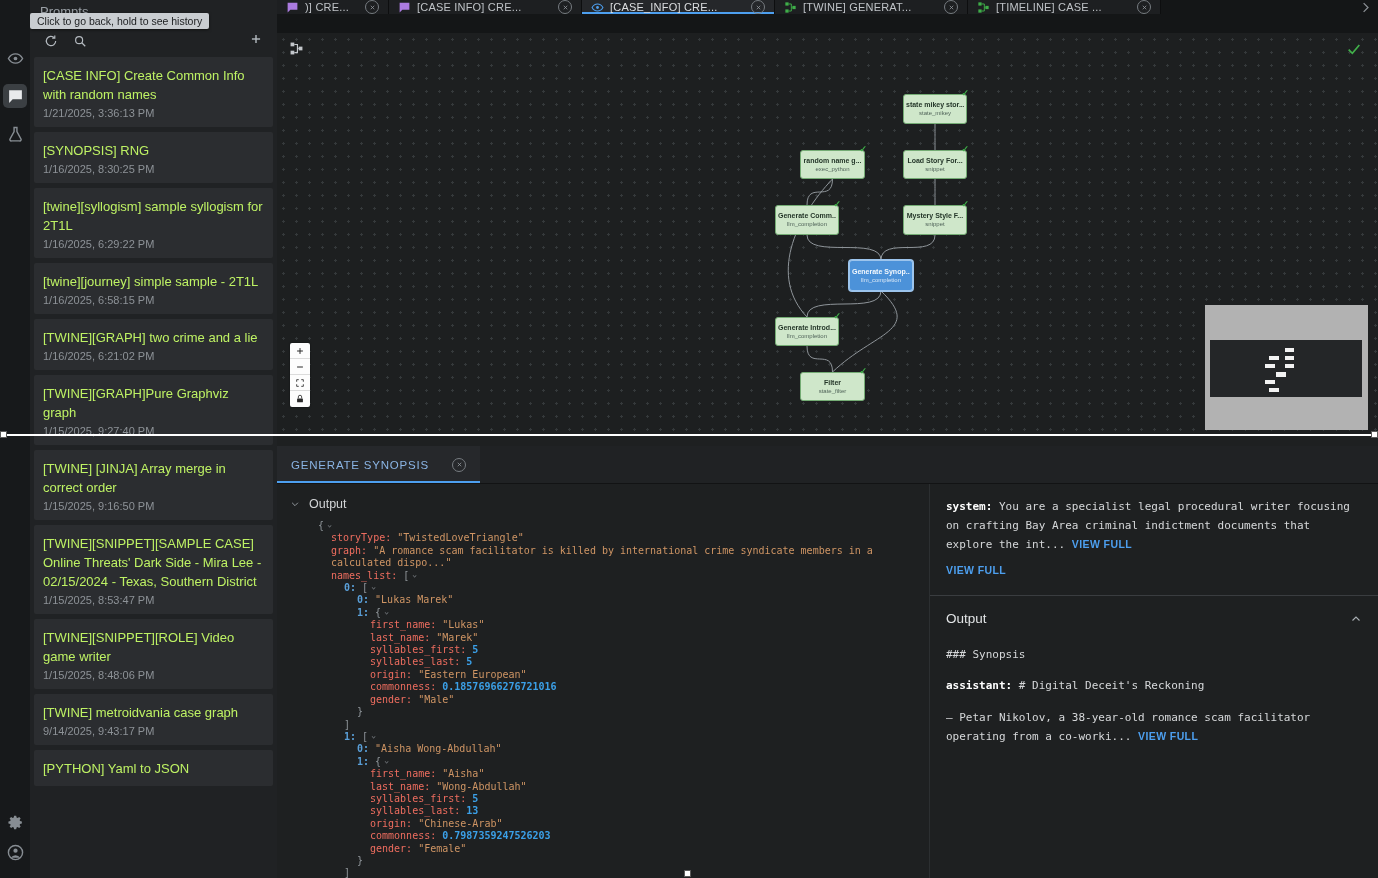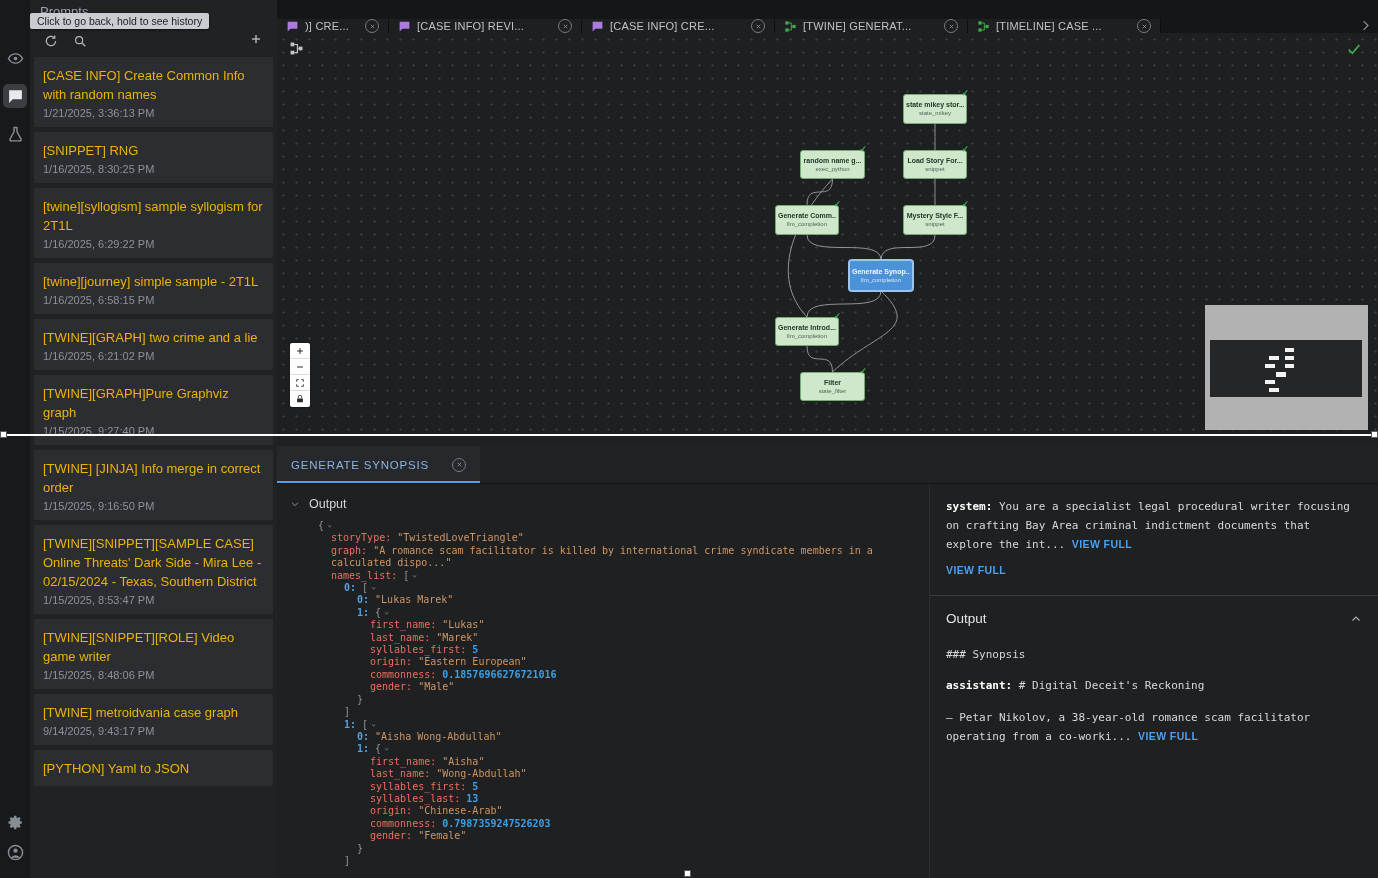--- a/index.html
+++ b/index.html
@@ -17,27 +17,27 @@
 
   
   .prompts{position:absolute;left:30px;top:0;width:247px;height:878px;background:#202224;overflow:hidden}
   .prompts-header{padding:4px 0 0 10px;font-size:13px;color:#9aa0a6}
   .tooltip{position:absolute;left:0;top:13px;background:#c9cdd1;color:#1b1d1f;font-size:10.5px;padding:2px 7px;border-radius:2px;white-space:nowrap;z-index:30;box-shadow:0 1px 3px rgba(0,0,0,.5)}
   .prompts-toolbar{display:flex;align-items:center;height:24px;margin-top:10px;padding:0 14px;color:#b4bac0;gap:15px}
   .prompts-toolbar .icon{width:14px;height:14px;cursor:pointer}
   .tb-spacer{flex:1}
   .prompt-list{padding:4px 4px 0 4px;overflow:hidden;height:810px}
   .prompt-item{background:#2b2d30;border-radius:2px;padding:9px 10px 8px 9px;margin-bottom:5px;cursor:pointer}
-  .pi-title{font-size:13px;line-height:19px;color:#eab308}
+  .pi-title{font-size:13px;line-height:19px;color:#bef264}
   .pi-ts{font-size:11px;color:#8d9297;margin-top:3px}
 
   
   .main{position:absolute;left:277px;top:0;width:1101px;height:878px}
 
-  .tab-bar{display:flex;height:33px;background:#141617;align-items:flex-end}
+  .tab-bar{display:flex;height:33px;background:#141617;align-items:flex-start}
   .tab{display:flex;align-items:center;gap:6px;padding:0 9px;background:#1d1f21;border-right:1px solid #0d0e0f;font-size:11px;color:#bfc3c7;white-space:nowrap;overflow:hidden;cursor:pointer;width:193px;flex:0 0 auto}
   .tab:nth-child(1){width:112px}
   .tab-label{overflow:hidden;text-overflow:ellipsis;letter-spacing:.2px;flex:1}
   .tab.active{background:#25272a;box-shadow:inset 0 -2px 0 #4d9fef}
   .tab.active .tab-label{color:#dcdee0}
   .tab-close{width:14px;height:14px;border:1px solid #777c81;border-radius:50%;display:flex;align-items:center;justify-content:center;color:#9aa0a6;cursor:pointer;flex:0 0 auto}
   .tab-close .icon{width:7px;height:7px}
   .tab-overflow{margin-left:auto;display:flex;align-items:center;padding:0 5px;color:#8a8f94;cursor:pointer}
   .tab-overflow .icon{width:15px;height:15px}
 
@@ -176,41 +176,41 @@
             <line x1="5" y1="12" x2="19" y2="12"></line>
           </svg>
         </span></span>
   </div>
   <div class="prompt-list" id="prompt-list">
       <div class="prompt-item">
        <div class="pi-title">[CASE INFO] Create Common Info with random names</div>
        <div class="pi-ts">1/21/2025, 3:36:13 PM</div>
      </div>
       <div class="prompt-item">
-       <div class="pi-title">[SNIPPET] RNG</div>
+       <div class="pi-title">[SYNOPSIS] RNG</div>
        <div class="pi-ts">1/16/2025, 8:30:25 PM</div>
      </div>
       <div class="prompt-item">
        <div class="pi-title">[twine][syllogism] sample syllogism for 2T1L</div>
        <div class="pi-ts">1/16/2025, 6:29:22 PM</div>
      </div>
       <div class="prompt-item">
        <div class="pi-title">[twine][journey] simple sample - 2T1L</div>
        <div class="pi-ts">1/16/2025, 6:58:15 PM</div>
      </div>
       <div class="prompt-item">
        <div class="pi-title">[TWINE][GRAPH] two crime and a lie</div>
        <div class="pi-ts">1/16/2025, 6:21:02 PM</div>
      </div>
       <div class="prompt-item">
        <div class="pi-title">[TWINE][GRAPH]Pure Graphviz graph</div>
        <div class="pi-ts">1/15/2025, 9:27:40 PM</div>
      </div>
       <div class="prompt-item">
-       <div class="pi-title">[TWINE] [JINJA] Info merge in correct order</div>
+       <div class="pi-title">[TWINE] [JINJA] Array merge in correct order</div>
        <div class="pi-ts">1/15/2025, 9:16:50 PM</div>
      </div>
       <div class="prompt-item">
        <div class="pi-title">[TWINE][SNIPPET][SAMPLE CASE] Online Threats' Dark Side - Mira Lee - 02/15/2024 - Texas, Southern District</div>
        <div class="pi-ts">1/15/2025, 8:53:47 PM</div>
      </div>
       <div class="prompt-item">
        <div class="pi-title">[TWINE][SNIPPET][ROLE] Video game writer</div>
        <div class="pi-ts">1/15/2025, 8:48:06 PM</div>
      </div>
@@ -242,37 +242,38 @@
             </svg>
           </span>
         </span>
      </div>
       <div class="tab ">
        <span class="icon" style="width:13px;height:13px;color:#ab7be0">
           <svg viewBox="0 0 24 24" fill="currentColor">
             <path d="M3 3h18v13H8l-5 5z"></path>
           </svg>
         </span>
-       <span class="tab-label">[CASE INFO] REVI...</span>
+       <span class="tab-label">[CASE INFO] CRE...</span>
        <span class="tab-close">
           <span class="icon" style="width:7px;height:7px">
             <svg viewBox="0 0 24 24" fill="none" stroke="currentColor" stroke-width="2.5">
               <line x1="6" y1="6" x2="18" y2="18"></line>
               <line x1="18" y1="6" x2="6" y2="18"></line>
             </svg>
           </span>
         </span>
      </div>
-      <div class="tab ">
-       <span class="icon" style="width:13px;height:13px;color:#ab7be0">
-          <svg viewBox="0 0 24 24" fill="currentColor">
-            <path d="M3 3h18v13H8l-5 5z"></path>
-          </svg>
-        </span>
-       <span class="tab-label">[CASE INFO] CRE...</span>
+      <div class="tab active">
+       <span class="icon" style="width:13px;height:13px;color:#4d9fef">
+          <svg viewBox="0 0 24 24" fill="none" stroke="currentColor" stroke-width="2">
+            <path d="M2 12s3.5-6.5 10-6.5S22 12 22 12s-3.5 6.5-10 6.5S2 12 2 12z"></path>
+            <circle cx="12" cy="12" r="2.6" fill="currentColor" stroke="none"></circle>
+          </svg>
+        </span>
+       <span class="tab-label">[CASE_INFO] CRE...</span>
        <span class="tab-close">
           <span class="icon" style="width:7px;height:7px">
             <svg viewBox="0 0 24 24" fill="none" stroke="currentColor" stroke-width="2.5">
               <line x1="6" y1="6" x2="18" y2="18"></line>
               <line x1="18" y1="6" x2="6" y2="18"></line>
             </svg>
           </span>
         </span>
      </div>
       <div class="tab ">
@@ -462,20 +463,21 @@
             <div class="json-line" style="padding-left: 0px;"><span class="jp">{</span><span class="jchev">›</span></div>
             <div class="json-line" style="padding-left: 13px;"><span class="jk">storyType:</span><span class="js"> "TwistedLoveTriangle"</span></div>
             <div class="json-line" style="padding-left: 13px;"><span class="jk">graph:</span><span class="js"> "A romance scam facilitator is killed by international crime syndicate members in a calculated dispo..."</span></div>
             <div class="json-line" style="padding-left: 13px;"><span class="jk">names_list:</span><span class="jp"> [</span><span class="jchev">›</span></div>
             <div class="json-line" style="padding-left: 26px;"><span class="ji">0:</span><span class="jp"> [</span><span class="jchev">›</span></div>
             <div class="json-line" style="padding-left: 39px;"><span class="ji">0:</span><span class="js"> "Lukas Marek"</span></div>
             <div class="json-line" style="padding-left: 39px;"><span class="ji">1:</span><span class="jp"> {</span><span class="jchev">›</span></div>
             <div class="json-line" style="padding-left: 52px;"><span class="jk">first_name:</span><span class="js"> "Lukas"</span></div>
             <div class="json-line" style="padding-left: 52px;"><span class="jk">last_name:</span><span class="js"> "Marek"</span></div>
             <div class="json-line" style="padding-left: 52px;"><span class="jk">syllables_first:</span><span class="jn"> 5</span></div>
+            <div class="json-line" style="padding-left: 52px;"><span class="jk">syllables_last:</span><span class="jn"> 5</span></div>
             <div class="json-line" style="padding-left: 52px;"><span class="jk">origin:</span><span class="js"> "Eastern European"</span></div>
             <div class="json-line" style="padding-left: 52px;"><span class="jk">commonness:</span><span class="jn"> 0.18576966276721016</span></div>
             <div class="json-line" style="padding-left: 52px;"><span class="jk">gender:</span><span class="js"> "Male"</span></div>
             <div class="json-line" style="padding-left: 39px;"><span class="jp">}</span></div>
             <div class="json-line" style="padding-left: 26px;"><span class="jp">]</span></div>
             <div class="json-line" style="padding-left: 26px;"><span class="ji">1:</span><span class="jp"> [</span><span class="jchev">›</span></div>
             <div class="json-line" style="padding-left: 39px;"><span class="ji">0:</span><span class="js"> "Aisha Wong-Abdullah"</span></div>
             <div class="json-line" style="padding-left: 39px;"><span class="ji">1:</span><span class="jp"> {</span><span class="jchev">›</span></div>
             <div class="json-line" style="padding-left: 52px;"><span class="jk">first_name:</span><span class="js"> "Aisha"</span></div>
             <div class="json-line" style="padding-left: 52px;"><span class="jk">last_name:</span><span class="js"> "Wong-Abdullah"</span></div>

